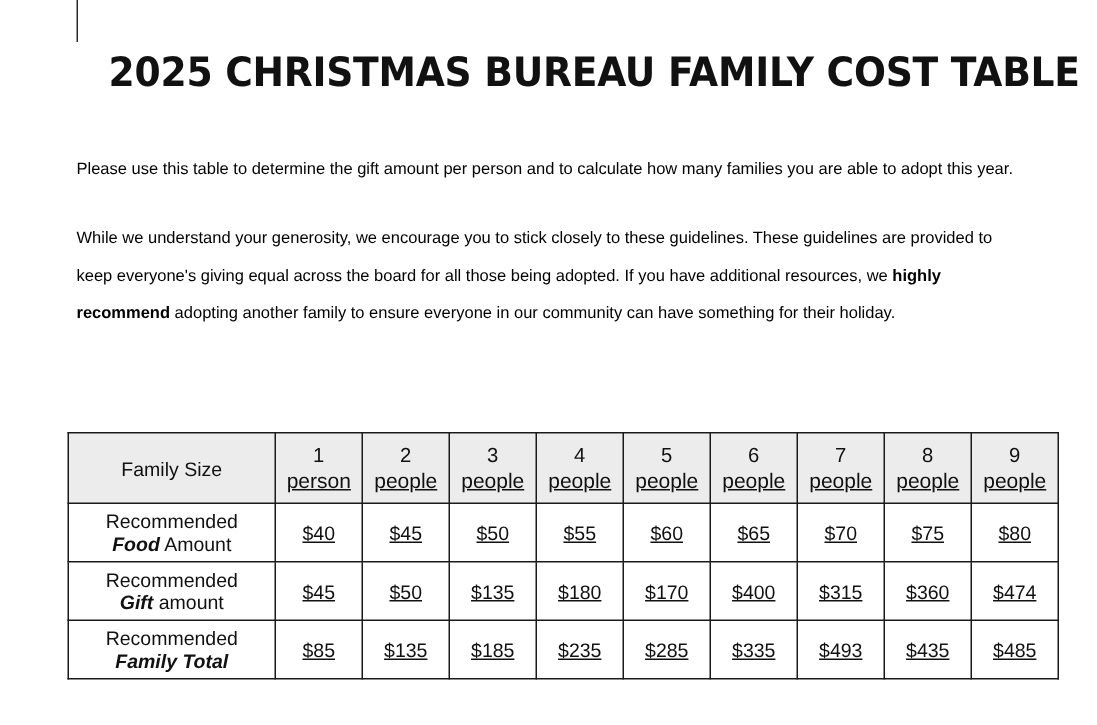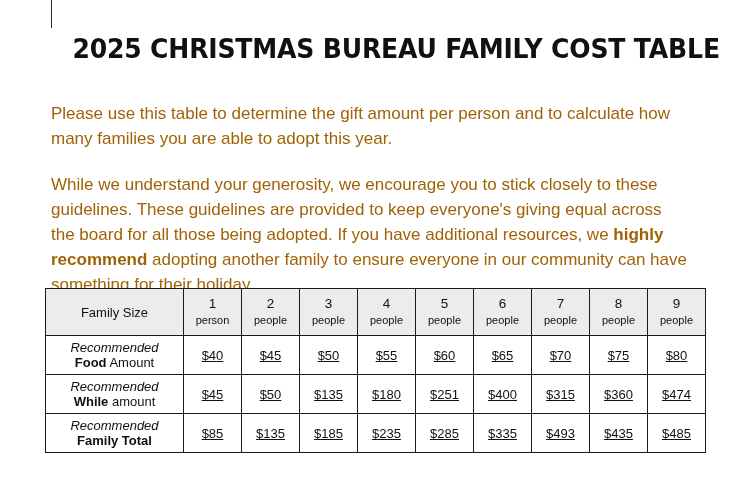--- a/index.html
+++ b/index.html
@@ -48,23 +48,23 @@
     transform: scaleX(0.93);
     transform-origin: center top;
     white-space: nowrap;
   }
 
   .body-copy {
     position: absolute;
     left: 51px;
     top: 101px;
     width: 636px;
-    font-size: 17px;
+    font-size: 11px;
     line-height: 25px;
-    color: #a16207;
+    color: #000000;
   }
   .body-copy p {
     margin: 0 0 21px 0;
   }
   .body-copy p:last-child {
     margin-bottom: 0;
     margin-top: 18px;
   }
   .strong {
     font-weight: bold;
@@ -106,39 +106,40 @@
 
   .hdr-num {
     line-height: 16px;
   }
   .hdr-num .num {
     display: block;
     font-size: 13.5px;
   }
   .hdr-num .word {
     display: block;
-    font-size: 11px;
+    font-size: 14px;
+    text-decoration: underline;
   }
 
   tbody td {
     height: 38px;
   }
 
   td.row-label {
     text-align: left;
     padding: 3px 0 3px 8px;
     line-height: 15.5px;
     font-size: 12.6px;
   }
   td.row-label .lead {
     display: block;
-    font-style: italic;
   }
   td.row-label .emph {
     font-weight: bold;
+    font-style: italic;
   }
 
   td.val {
     font-size: 13.5px;
     text-decoration: underline;
   }
 </style>
 </head>
 <body>
 
@@ -219,27 +220,27 @@
         <td class="val">$55</td>
         <td class="val">$60</td>
         <td class="val">$65</td>
         <td class="val">$70</td>
         <td class="val">$75</td>
         <td class="val">$80</td>
       </tr>
       <tr>
         <td class="row-label">
           <span class="lead">Recommended</span>
-          <span><span class="emph">While</span><span> amount</span></span>
+          <span><span class="emph">Gift</span><span> amount</span></span>
         </td>
         <td class="val">$45</td>
         <td class="val">$50</td>
         <td class="val">$135</td>
         <td class="val">$180</td>
-        <td class="val">$251</td>
+        <td class="val">$170</td>
         <td class="val">$400</td>
         <td class="val">$315</td>
         <td class="val">$360</td>
         <td class="val">$474</td>
       </tr>
       <tr>
         <td class="row-label">
           <span class="lead">Recommended</span>
           <span><span class="emph">Family Total</span><span></span></span>
         </td>

